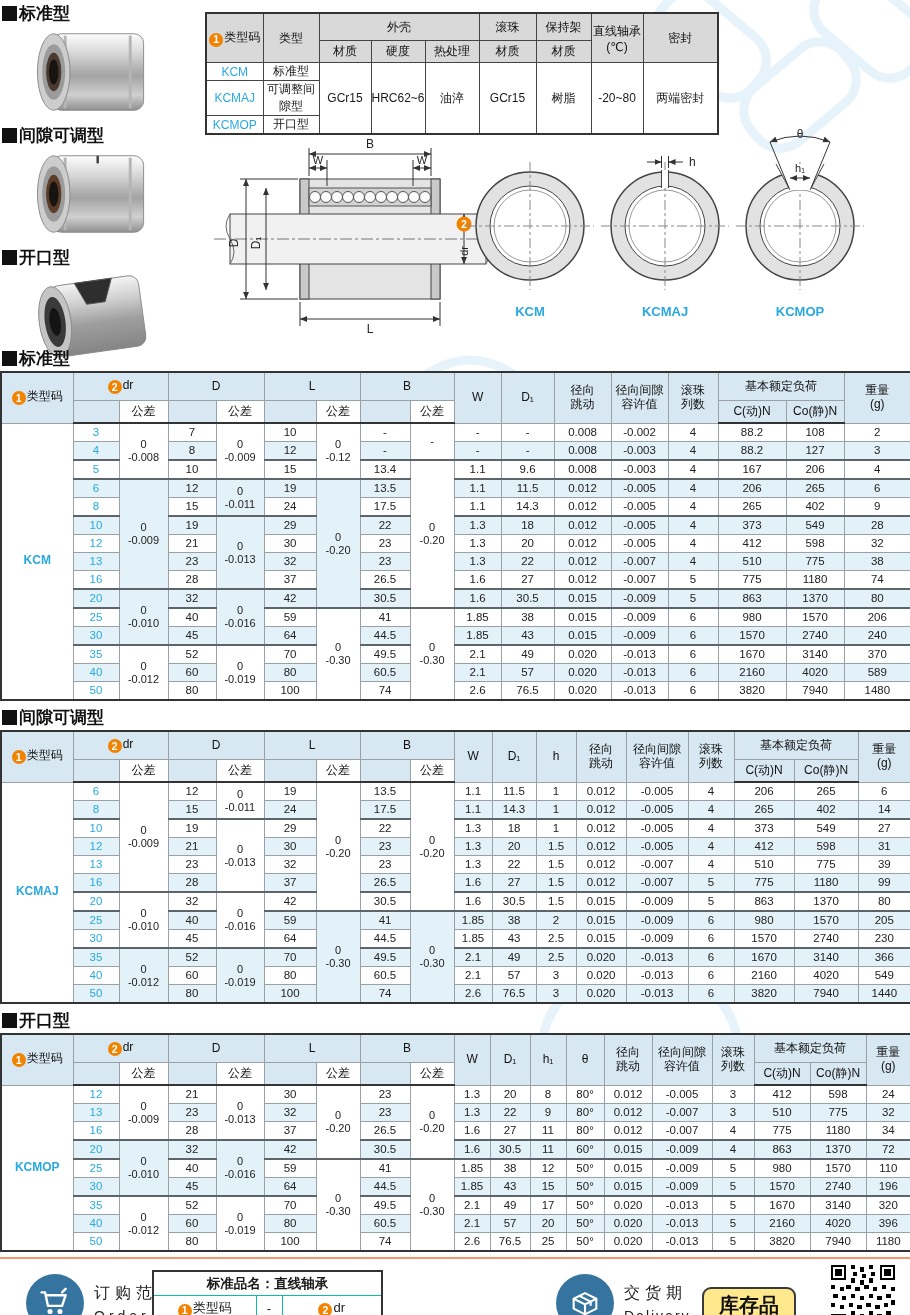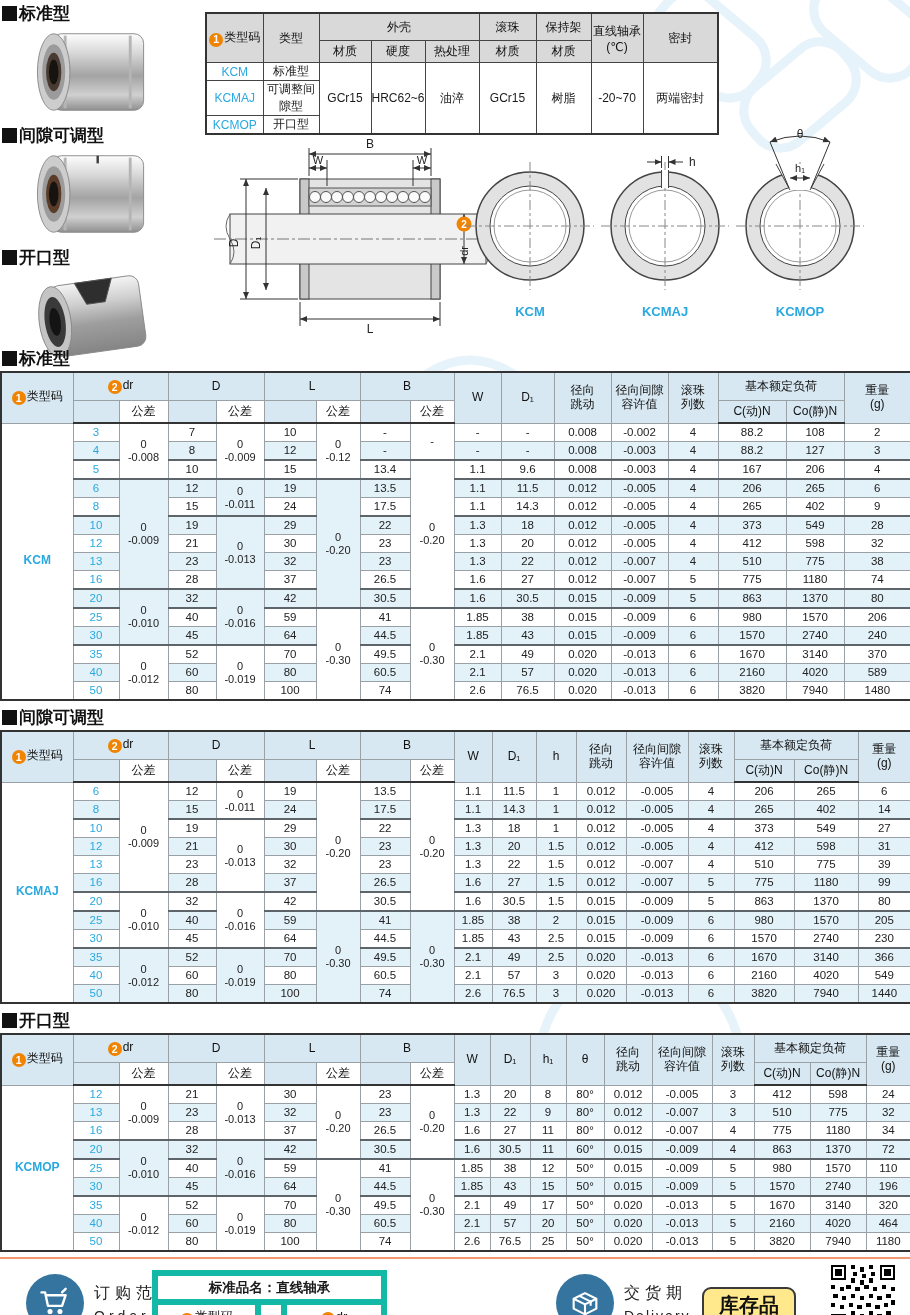--- a/index.html
+++ b/index.html
@@ -46,21 +46,21 @@
   table.dt tr.gs td{border-top:2px solid #5d646a;}
 
   
   .footer{position:relative;height:92px;margin-top:5px;border-top:2px solid #f2986f;border-bottom:2px solid #f2986f;background:#fff;}
   .circ-icon{width:58px;height:58px;border-radius:50%;background:#34749e;display:flex;align-items:center;justify-content:center;flex:0 0 auto;}
   .f-left{position:absolute;left:26px;top:15px;display:flex;align-items:center;gap:10px;}
   .f-cn{font-size:16px;letter-spacing:5px;color:#222;}
   .f-en{font-size:14px;letter-spacing:4px;color:#222;margin-top:4px;}
   table.order-t{position:absolute;left:152px;top:11px;border-collapse:collapse;font-size:13px;
                 table-layout:fixed;border:2px solid #333;background:#fff;}
-  table.order-t th,table.order-t td{border:6px solid #14b8a6;text-align:center;padding:0;}
+  table.order-t th,table.order-t td{border:1px solid #14b8a6;text-align:center;padding:0;}
   table.order-t th{height:23px;font-size:13.5px;font-weight:bold;}
   table.order-t td{height:25px;}
   .f-del{position:absolute;left:556px;top:15px;display:flex;align-items:center;gap:10px;}
   .badge{position:absolute;left:702px;top:28px;background:#ffe98c;border:2px solid #3a3a3a;border-radius:9px;
          padding:3px 15px;font-size:20px;font-weight:bold;color:#111;}
   .qr-wrap{position:absolute;right:14px;top:6px;width:66px;text-align:center;}
 </style>
 </head>
 <body>
 
@@ -196,21 +196,21 @@
           <th>材质</th>
         </tr>
         <tr>
           <td class="code">KCM</td>
           <td>标准型</td>
           <td rowspan="3">GCr15</td>
           <td rowspan="3">HRC62~66</td>
           <td rowspan="3">油淬</td>
           <td rowspan="3">GCr15</td>
           <td rowspan="3">树脂</td>
-          <td rowspan="3">-20~70</td>
+          <td rowspan="3">-20~80</td>
           <td rowspan="3">两端密封</td>
         </tr>
         <tr>
           <td class="code">KCMAJ</td>
           <td>可调整间隙型</td>
         </tr>
         <tr>
           <td class="code">KCMOP</td>
           <td>开口型</td>
         </tr>
@@ -1053,21 +1053,21 @@
                 <td>60.5</td>
                 <td>2.1</td>
                 <td>57</td>
                 <td>20</td>
                 <td>50°</td>
                 <td>0.020</td>
                 <td>-0.013</td>
                 <td>5</td>
                 <td>2160</td>
                 <td>4020</td>
-                <td>464</td>
+                <td>396</td>
               </tr>
               <tr>
                 <td class="drv">50</td>
                 <td>80</td>
                 <td>100</td>
                 <td>74</td>
                 <td>2.6</td>
                 <td>76.5</td>
                 <td>25</td>
                 <td>50°</td>

